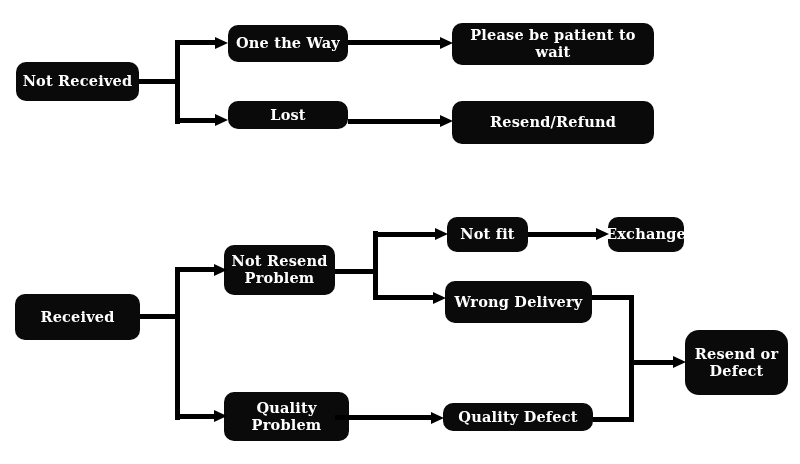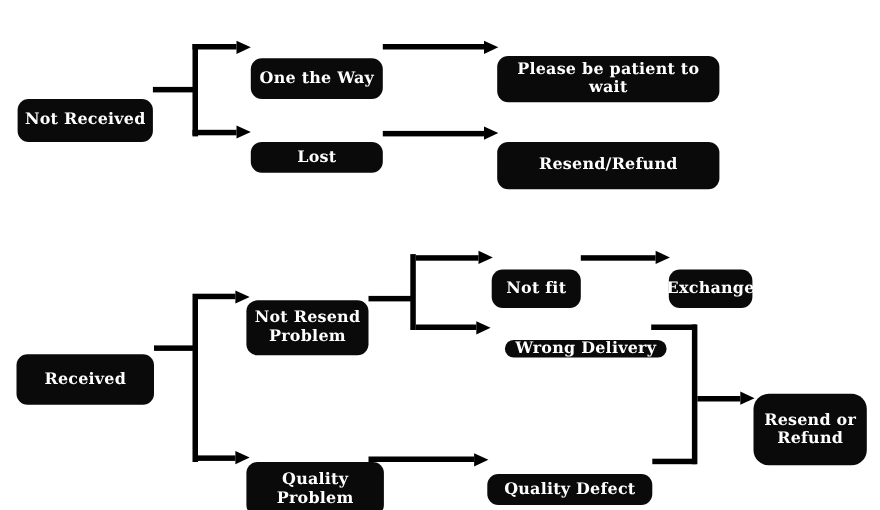--- a/index.html
+++ b/index.html
@@ -23,21 +23,20 @@
     display: flex;
     align-items: center;
     justify-content: center;
     text-align: center;
     font-weight: bold;
     font-size: 14.5px;
     line-height: 1.15;
     padding: 1px 3px;
     box-sizing: border-box;
     letter-spacing: 0.2px;
-    margin-top: 28px;
   }
   .hline {
     position: absolute;
     height: 5px;
     background: #000000;
   }
   .vline {
     position: absolute;
     width: 5px;
     background: #000000;
@@ -81,25 +80,25 @@
   <div class="node" style="left:15px;top:294px;width:125px;height:46px">Received</div>
 
   <div class="node" style="left:224px;top:245px;width:111px;height:50px">Not Resend Problem</div>
 
   <div class="node" style="left:224px;top:392px;width:125px;height:49px">Quality Problem</div>
 
   <div class="node" style="left:447px;top:217px;width:81px;height:35px">Not fit</div>
 
   <div class="node" style="left:608px;top:217px;width:76px;height:35px">Exchange</div>
 
-  <div class="node" style="left:459px;top:281px;width:147px;height:16px">Wrong Delivery</div>
+  <div class="node" style="left:445px;top:281px;width:147px;height:42px">Wrong Delivery</div>
 
   <div class="node" style="left:443px;top:403px;width:150px;height:28px">Quality Defect</div>
 
-  <div class="node" style="left:685px;top:330px;width:103px;height:65px;border-radius:14px">Resend or Refund</div>
+  <div class="node" style="left:685px;top:330px;width:103px;height:65px;border-radius:14px">Resend or Defect</div>
 
   <div class="hline" style="left:140px;top:314px;width:40px"></div>
   <div class="vline" style="left:175px;top:267px;height:153px"></div>
   <div class="hline" style="left:180px;top:267px;width:34px"></div>
   <div class="arrow" style="left:214px;top:264px"></div>
   <div class="hline" style="left:180px;top:414px;width:34px"></div>
   <div class="arrow" style="left:214px;top:410px"></div>
 
   <div class="hline" style="left:335px;top:269px;width:41px"></div>
   <div class="vline" style="left:373px;top:231px;height:69px"></div>

